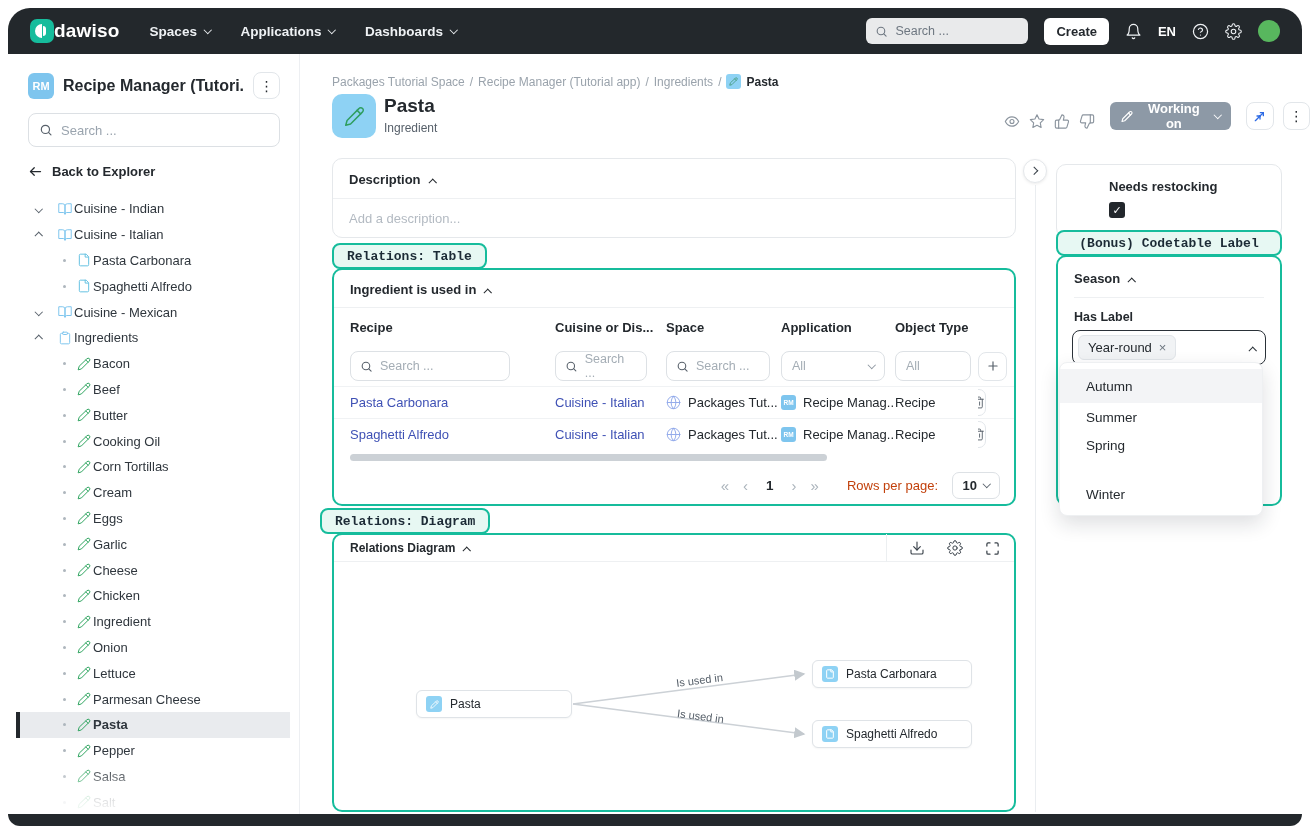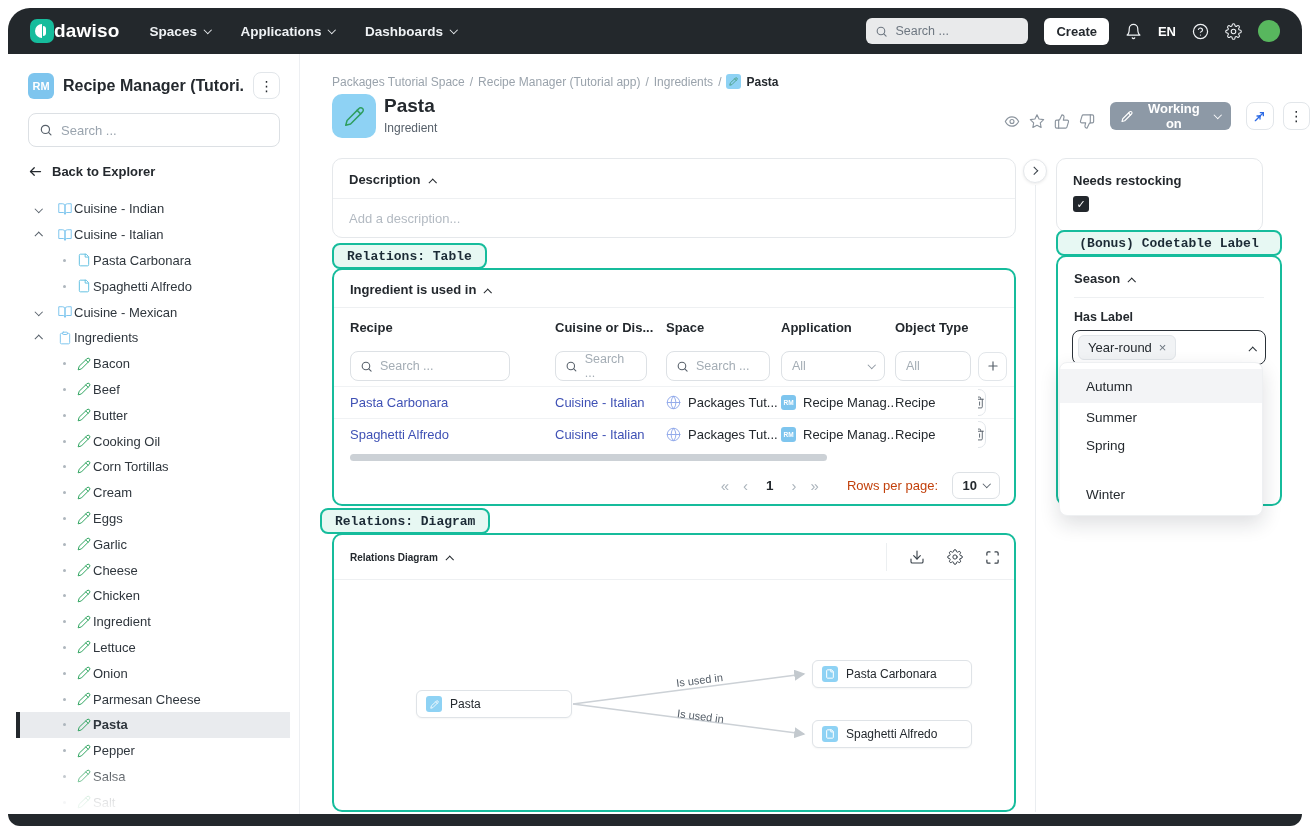--- a/index.html
+++ b/index.html
@@ -113,38 +113,38 @@
   .hscroll { position:absolute; left:16px; top:184px; width:477px; height:7px; background:#ccd1d6; border-radius:4px; cursor:pointer; }
   .pgrow { position:absolute; left:16px; right:14px; top:198px; height:34px; display:flex; align-items:center;
            justify-content:flex-end; gap:14px; color:#aab3bb; font-size:14px; }
   .pg-ar { cursor:pointer; font-size:15px; }
   .pg-num { color:#24292e; font-size:13.5px; font-weight:600; margin:0 4px; cursor:pointer; }
   .rpp-label { font-size:13px; color:#c2410c; margin-left:14px; }
   .rpp-sel { width:48px; height:27px; border:1px solid #dde1e5; border-radius:7px; display:flex; align-items:center; gap:7px;
              justify-content:center; color:#24292e; font-size:13px; font-weight:600; cursor:pointer; }
 
   .diagram-card { left:332px; top:533px; width:684px; height:279px; }
-  .dg-head { position:relative; height:45px; display:flex; align-items:center; padding:0 14px 0 16px; font-size:10px; font-weight:700;
+  .dg-head { position:relative; height:27px; display:flex; align-items:center; padding:0 14px 0 16px; font-size:12px; font-weight:700;
              border-bottom:1px solid #eef0f2; gap:9px;text-align:right; }
   .dg-tools { margin-left:auto; display:flex; align-items:center; gap:22px; color:#3b434b; border-left:1px solid #eceff1;
               padding-left:22px; height:28px; }
   .dg-tools .ha-ic { color:#3b434b; }
   .dg-body { position:absolute; left:0; top:45px; right:0; bottom:0; }
   .node { position:absolute; height:28px; background:#fff; border:1px solid #dfe3e7; border-radius:6px; display:flex;
           align-items:center; gap:8px; padding:0 9px; font-size:12px; box-shadow:0 1px 2px rgba(0,0,0,.04); cursor:pointer; }
   .node-ic { width:16px; height:16px; border-radius:3px; background:var(--title-blue); color:#fff; display:flex; align-items:center;
              justify-content:center; flex:none; }
   .edge-label { font-size:11px; fill:#57606a; }
 
   
   .collapse-btn { position:absolute; left:1023px; top:159px; width:24px; height:24px; border-radius:50%; background:#fff;
                   border:1px solid #e5e8eb; box-shadow:0 1px 3px rgba(0,0,0,.08); display:flex; align-items:center;
                   justify-content:center; color:#3b434b; cursor:pointer; z-index:7; }
   .vline { position:absolute; left:1035px; top:185px; height:627px; width:1px; background:#eaedf0; }
-  .restock-card { left:1056px; top:158px; width:207px; height:74px; }
+  .restock-card { left:1056px; top:164px; width:226px; height:74px;padding-left:36px; }
   .restock-label { padding:14px 16px 8px; font-size:13px; font-weight:600; }
   .checkbox { margin-left:16px; width:16px; height:16px; background:#22272c; border-radius:3px; color:#fff; font-size:11px;
               display:flex; align-items:center; justify-content:center; cursor:pointer; }
   .season-card { left:1056px; top:255px; width:226px; height:251px; }
   .season-div { border-top:1px solid #eef0f2; margin:0 16px; }
   .haslabel { padding:12px 16px 6px; font-size:12.5px; font-weight:600; }
   .sel-box { margin:0 14px; height:35px; border:1.5px solid #2a3138; border-radius:8px; display:flex; align-items:center;
              padding:0 10px 0 5px; cursor:pointer; }
   .chip { height:25px; background:#f1f3f5; border:1px solid #e1e5e9; border-radius:6px; display:flex; align-items:center; gap:7px;
           padding:0 9px; font-size:13px; }
@@ -465,33 +465,33 @@
         <div class="trow lv1">
           <span class="dot0"></span>
           <span class="tic ic-pencil">
             <span class="ic" style="width:14px;height:14px">
               <svg viewBox="0 0 24 24" width="100%" height="100%" fill="none" stroke="currentColor" stroke-width="1.7" stroke-linecap="round" stroke-linejoin="round">
                 <path d="M17 3a2.85 2.83 0 1 1 4 4L7.5 20.5 2 22l1.5-5.5Z"></path>
                 <path d="m15 5 4 4"></path>
               </svg>
             </span>
           </span>
+          <span class="tlabel">Onion</span>
+        </div>
+        <div class="trow lv1">
+          <span class="dot0"></span>
+          <span class="tic ic-pencil">
+            <span class="ic" style="width:14px;height:14px">
+              <svg viewBox="0 0 24 24" width="100%" height="100%" fill="none" stroke="currentColor" stroke-width="1.7" stroke-linecap="round" stroke-linejoin="round">
+                <path d="M17 3a2.85 2.83 0 1 1 4 4L7.5 20.5 2 22l1.5-5.5Z"></path>
+                <path d="m15 5 4 4"></path>
+              </svg>
+            </span>
+          </span>
           <span class="tlabel">Lettuce</span>
-        </div>
-        <div class="trow lv1">
-          <span class="dot0"></span>
-          <span class="tic ic-pencil">
-            <span class="ic" style="width:14px;height:14px">
-              <svg viewBox="0 0 24 24" width="100%" height="100%" fill="none" stroke="currentColor" stroke-width="1.7" stroke-linecap="round" stroke-linejoin="round">
-                <path d="M17 3a2.85 2.83 0 1 1 4 4L7.5 20.5 2 22l1.5-5.5Z"></path>
-                <path d="m15 5 4 4"></path>
-              </svg>
-            </span>
-          </span>
-          <span class="tlabel">Onion</span>
         </div>
         <div class="trow lv1">
           <span class="dot0"></span>
           <span class="tic ic-pencil">
             <span class="ic" style="width:14px;height:14px">
               <svg viewBox="0 0 24 24" width="100%" height="100%" fill="none" stroke="currentColor" stroke-width="1.7" stroke-linecap="round" stroke-linejoin="round">
                 <path d="M17 3a2.85 2.83 0 1 1 4 4L7.5 20.5 2 22l1.5-5.5Z"></path>
                 <path d="m15 5 4 4"></path>
               </svg>
             </span>

